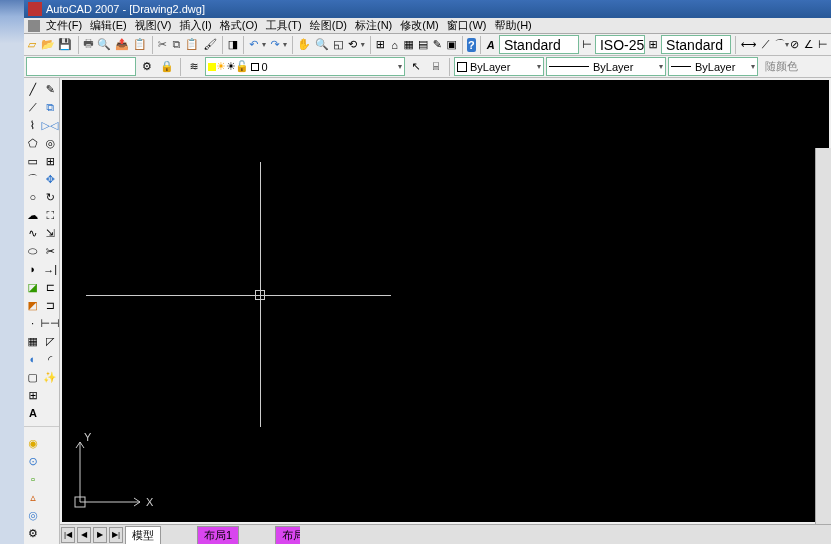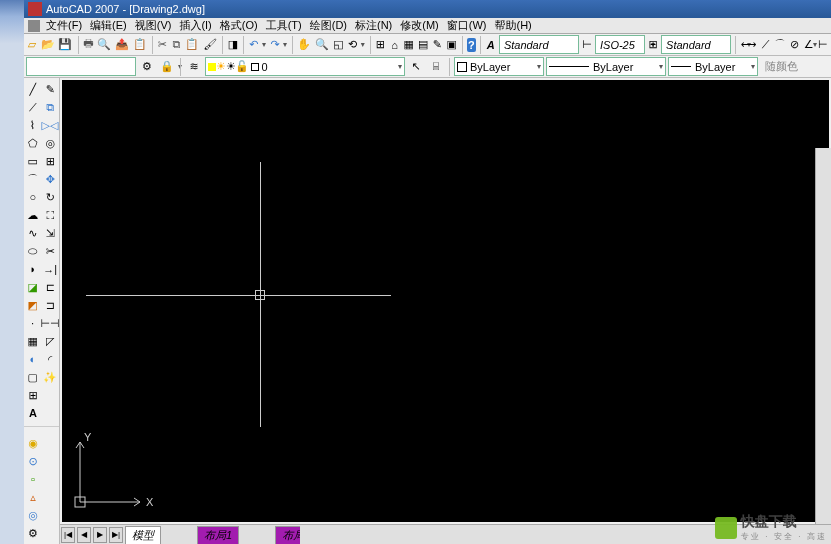--- a/index.html
+++ b/index.html
@@ -9,36 +9,36 @@
 .titlebar .app-icon { width: 14px; height: 14px; margin-right: 4px; background: #b33; display: inline-block; }
 .menubar { height: 18px; display: flex; align-items: center; background: #e8e8e8; padding: 0 4px; border-bottom: 1px solid #aaa; }
 .menubar .doc-icon { width: 12px; height: 12px; background: #888; margin-right: 6px; }
 .menubar span.mi { margin-right: 8px; cursor: default; }
 .toolbar-row { height: 24px; display: flex; align-items: center; background: #f0f0f0; border-bottom: 1px solid #bbb; padding: 0 2px; gap: 2px; }
 .tbtn { width: 18px; height: 18px; display: inline-flex; align-items: center; justify-content: center; border: 1px solid transparent; cursor: pointer; }
 .sep { width: 1px; height: 18px; background: #bbb; margin: 0 2px; }
 .dd-arrow { width: 8px; font-size: 8px; color: #555; }
 .combo { height: 19px; border: 1px solid #7b9; background: #fff; display: inline-flex; align-items: center; padding: 0 2px; font-size: 11px; }
 .combo .arrow { margin-left: 2px; font-size: 8px; color: #555; }
-.combo input { border: none; outline: none; font-size: 11px; padding: 0 2px; background: transparent; font-style: italic; }
+.combo input { border: none; outline: none; font-size: 14px; padding: 0 2px; background: transparent; }
 .work-area { flex: 1; display: flex; position: relative; background: #f0f0f0; }
 .left-tools { width: 36px; background: #f0f0f0; border-right: 1px solid #bbb; display: flex; flex-direction: column; padding: 2px 0; }
 .left-tools .row2 { display: flex; }
 .left-tools .lt { width: 16px; height: 16px; margin: 1px; display: inline-flex; align-items: center; justify-content: center; cursor: pointer; }
 .canvas-wrap { flex: 1; background: #f0f0f0; position: relative; display: flex; flex-direction: column; }
 .canvas { flex: 1; background: #000; position: relative; overflow: hidden; margin: 2px; }
 .crosshair-v { position: absolute; left: 198px; top: 82px; width: 1px; height: 265px; background: #ccc; }
 .crosshair-h { position: absolute; left: 24px; top: 215px; width: 305px; height: 1px; background: #ccc; }
 .cursor-box { position: absolute; left: 193px; top: 210px; width: 10px; height: 10px; border: 1px solid #ccc; }
 .ucs { position: absolute; left: 8px; bottom: 5px; }
 .ucs svg { display: block; }
 .tabs { height: 20px; display: flex; align-items: center; background: #e0e0e0; border-top: 1px solid #aaa; }
 .tab-nav { width: 14px; height: 16px; border: 1px solid #999; background: #ddd; margin: 0 1px; display: inline-flex; align-items: center; justify-content: center; font-size: 8px; cursor: pointer; }
-.tab { height: 18px; padding: 0 6px; border: 1px solid #999; background: #fff; margin-left: 1px; font-size: 11px; display: inline-flex; align-items: center; cursor: pointer; border-bottom: none; font-style: italic; }
-.tab.inactive { background: #a21caf; margin-left: 36px; }
+.tab { height: 18px; padding: 0 6px; border: 1px solid #999; background: #fff; margin-left: 1px; font-size: 11px; display: inline-flex; align-items: center; cursor: pointer; border-bottom: none; }
+.tab.inactive { background: #d946ef; margin-left: 36px; }
 .scroll-v { position: absolute; right: 0; top: 70px; bottom: 20px; width: 16px; background: #e0e0e0; border-left: 1px solid #aaa; }
 .scroll-h-track { position: absolute; left: 240px; right: 16px; bottom: 0; height: 18px; background: #e0e0e0; }
 .watermark { position: absolute; right: 4px; bottom: 2px; display: flex; align-items: center; gap: 4px; opacity: 0.95; }
 .watermark .logo { width: 22px; height: 22px; background: #7b2; border-radius: 3px; }
 .watermark .txt { font-size: 14px; font-weight: bold; color: #444; }
 .watermark .sub { font-size: 8px; color: #888; letter-spacing: 2px; }
 
 .ic-new{color:#d90}.ic-open{color:#da0}.ic-save{color:#37c}.ic-print{color:#555}.ic-cut{color:#555}.ic-copy{color:#555}.ic-paste{color:#b80}.ic-undo{color:#37c}.ic-redo{color:#37c}.ic-zoom{color:#37c}.ic-pan{color:#666}.ic-help{color:#fff;background:#37c;border-radius:2px;width:14px;height:14px;font-weight:bold}
 .light{width:8px;height:8px;background:#ff0;display:inline-block}
 .sun{color:#fa0}
@@ -296,20 +296,13 @@
         <span class="tab">模型</span>
         <span class="tab inactive">布局1</span>
         <span class="tab inactive">布局2</span>
         <div class="scroll-h-track"></div>
       </div>
     </div>
 
     <div class="scroll-v"></div>
   </div>
 
-  <div class="watermark">
-    <span class="logo"></span>
-    <span>
-      <div class="txt">快盘下载</div>
-      <div class="sub">专业 · 安全 · 高速</div>
-    </span>
-  </div>
 </div>
 
 </body></html>

